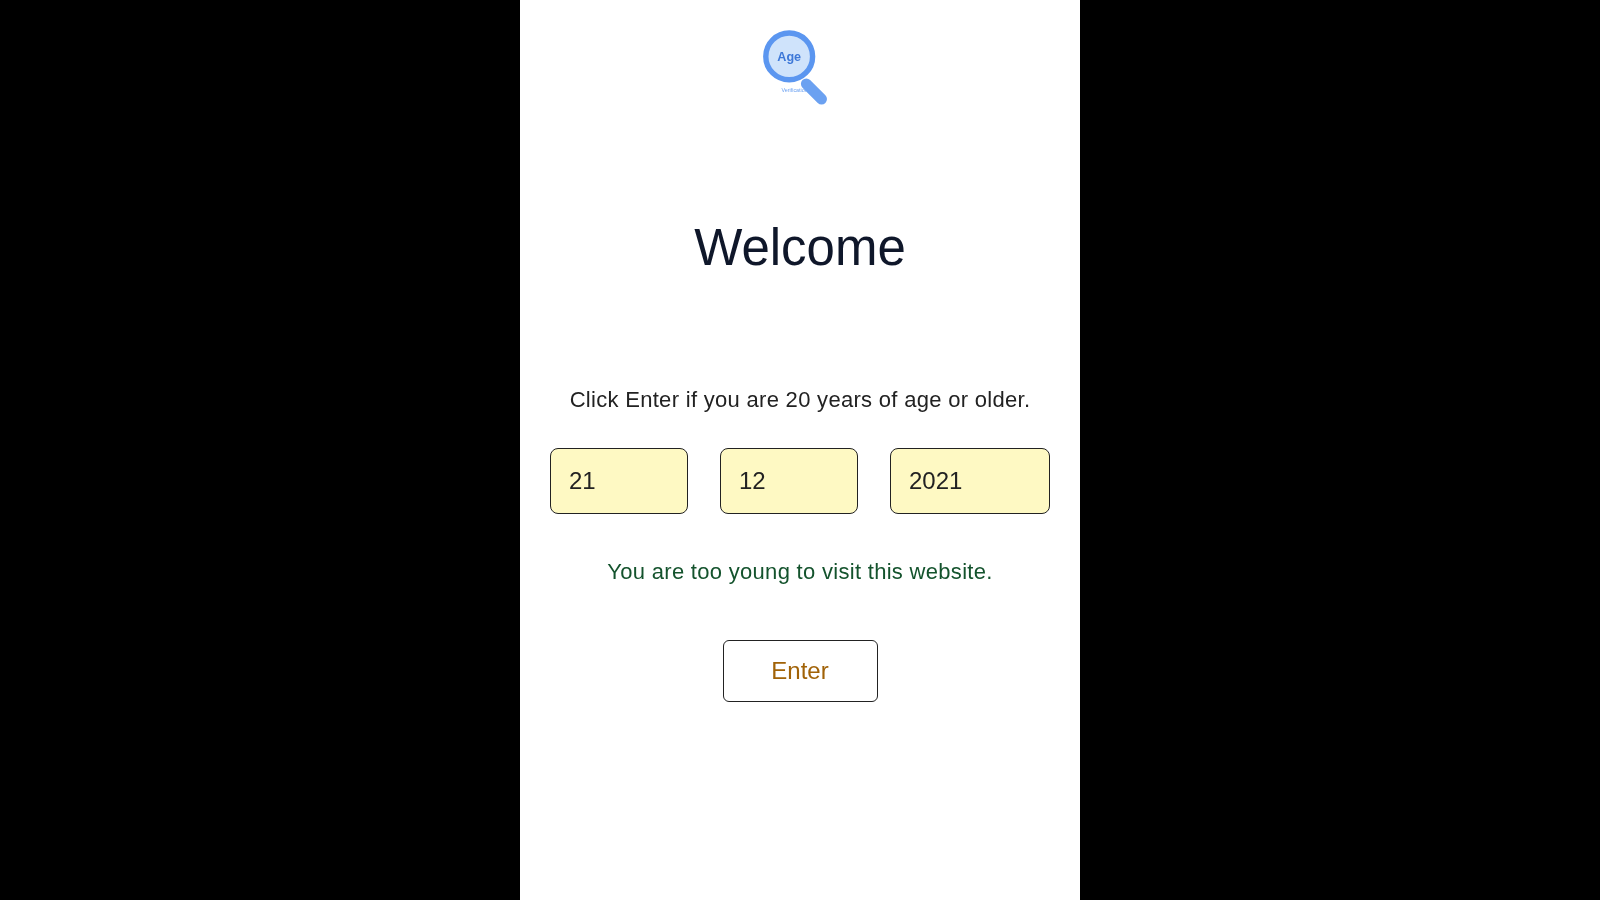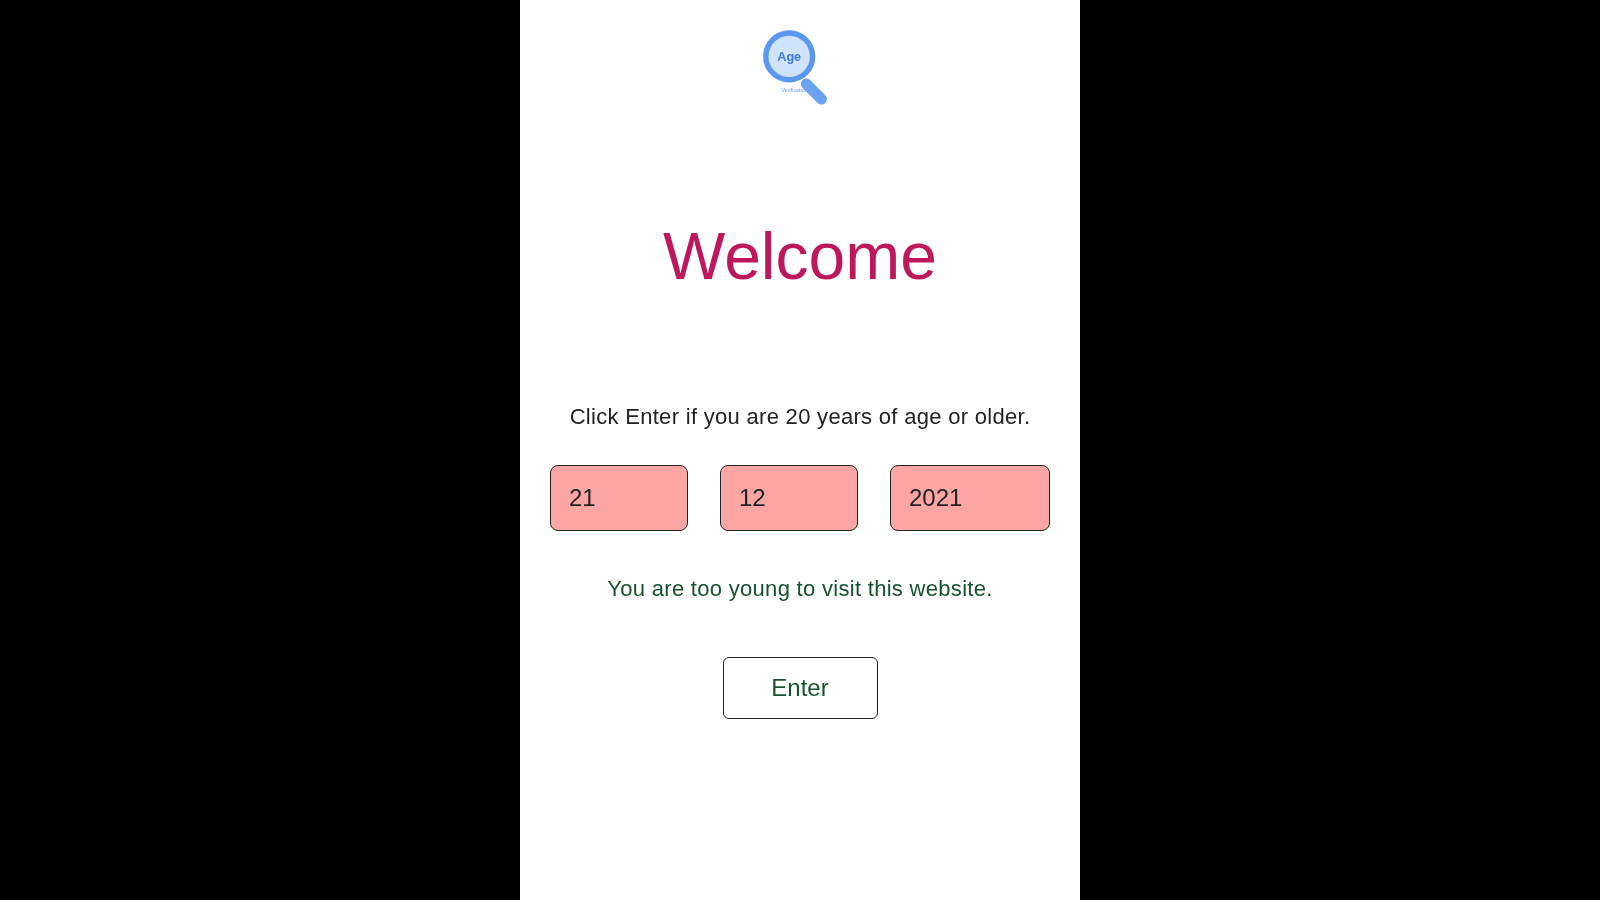--- a/index.html
+++ b/index.html
@@ -32,23 +32,23 @@
     .logo-wrap {
       margin-bottom: 100px;
     }
     
     .logo-svg {
       width: 90px;
       height: 90px;
     }
     
     .heading {
-      font-size: 66px;
+      font-size: 51px;
       font-weight: 400;
-      color: #be185d;
+      color: #0f172a;
       margin-bottom: 110px;
     }
     
     .instruction {
       font-size: 22px;
       color: #222;
       letter-spacing: 0.3px;
       margin-bottom: 35px;
     }
     
@@ -58,21 +58,21 @@
       margin-bottom: 45px;
     }
     
     .date-input {
       border: 1px solid #222;
       border-radius: 8px;
       font-size: 24px;
       color: #222;
       padding: 18px 18px;
       font-family: inherit;
-      background: #fca5a5;
+      background: #fef9c3;
       outline: none;
     }
     
     .date-input.day {
       width: 138px;
     }
     
     .date-input.month {
       width: 138px;
     }
@@ -91,21 +91,21 @@
     .button-row {
       display: flex;
       gap: 28px;
     }
     
     .action-btn {
       border: 1px solid #222;
       border-radius: 6px;
       background: #fff;
       font-size: 24px;
-      color: #14532d;
+      color: #a16207;
       padding: 16px 0;
       width: 155px;
       cursor: pointer;
       font-family: inherit;
     }
   </style>
 </head>
 <body>
 
 <div class="panel">

